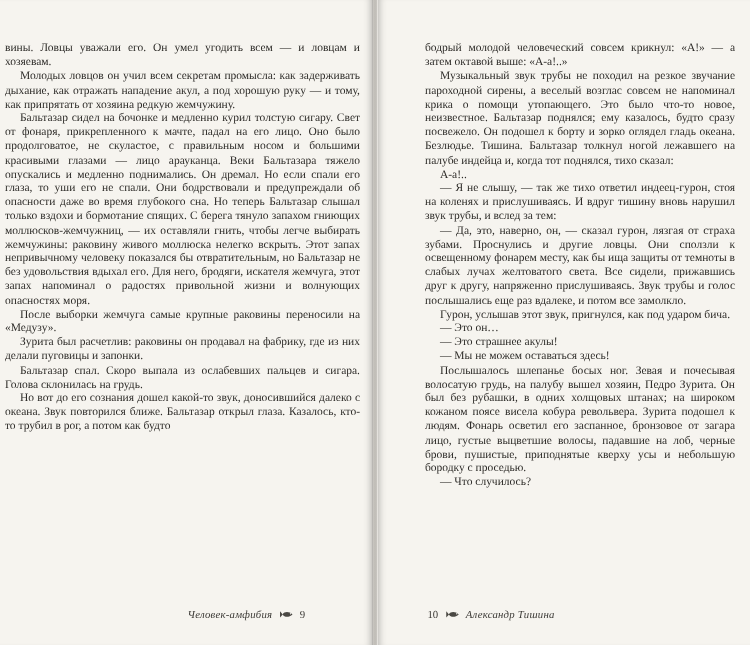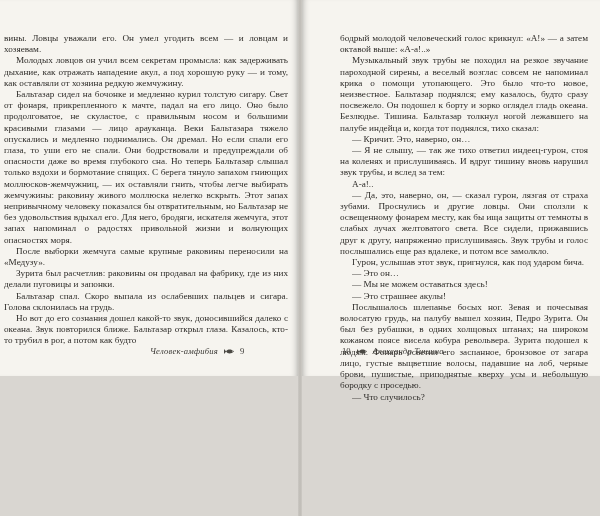--- a/index.html
+++ b/index.html
@@ -7,21 +7,21 @@
   body {
     width: 600px; height: 516px;
     background: #d9d6d1;
     overflow: hidden;
     font-family: "Liberation Serif", "DejaVu Serif", serif;
   }
   .spread { display: flex; width: 600px; height: 516px; }
   .page {
     position: relative;
     background: #f6f4ef;
-    height: 376px;
+    height: 516px;
     color: #2e2c29;
   }
   .page-left {
     width: 298px;
     padding: 33px 10px 0 4px;
     box-shadow: inset -6px 0 7px -6px rgba(0,0,0,0.38);
   }
   .spine { width: 4px; background: linear-gradient(90deg, #ccc9c4, #bfbcb6, #ccc9c4); }
   .page-right {
     width: 298px;
@@ -57,21 +57,21 @@
   .ornament svg { display: block; }
 </style>
 </head>
 <body>
 
 <div class="spread">
 
   <section class="page page-left">
     <div class="text-block">
         <p class="noindent">вины. Ловцы уважали его. Он умел угодить всем — и ловцам и хозяевам.</p>
-        <p>Молодых ловцов он учил всем секретам промысла: как задерживать дыхание, как отражать нападение акул, а под хорошую руку — и тому, как оставляли от хозяина редкую жемчужину.</p>
+        <p>Молодых ловцов он учил всем секретам промысла: как задерживать дыхание, как отражать нападение акул, а под хорошую руку — и тому, как припрятать от хозяина редкую жемчужину.</p>
         <p>Бальтазар сидел на бочонке и медленно курил толстую сигару. Свет от фонаря, прикрепленного к мачте, падал на его лицо. Оно было продолговатое, не скуластое, с правильным носом и большими красивыми глазами — лицо арауканца. Веки Бальтазара тяжело опускались и медленно поднимались. Он дремал. Но если спали его глаза, то уши его не спали. Они бодрствовали и предупреждали об опасности даже во время глубокого сна. Но теперь Бальтазар слышал только вздохи и бормотание спящих. С берега тянуло запахом гниющих моллюсков-жемчужниц, — их оставляли гнить, чтобы легче выбирать жемчужины: раковину живого моллюска нелегко вскрыть. Этот запах непривычному человеку показался бы отвратительным, но Бальтазар не без удовольствия вдыхал его. Для него, бродяги, искателя жемчуга, этот запах напоминал о радостях привольной жизни и волнующих опасностях моря.</p>
         <p>После выборки жемчуга самые крупные раковины переносили на «Медузу».</p>
         <p>Зурита был расчетлив: раковины он продавал на фабрику, где из них делали пуговицы и запонки.</p>
         <p>Бальтазар спал. Скоро выпала из ослабевших пальцев и сигара. Голова склонилась на грудь.</p>
         <p>Но вот до его сознания дошел какой-то звук, доносившийся далеко с океана. Звук повторился ближе. Бальтазар открыл глаза. Казалось, кто-то трубил в рог, а потом как будто</p>
       </div>
     <footer class="page-footer footer-left">
       <span class="running-title">Человек-амфибия</span>
       <span class="ornament">
         <svg width="12" height="7" viewBox="0 0 12 7" aria-hidden="true">
@@ -81,30 +81,29 @@
         </svg>
       </span>
       <span class="page-number">9</span>
     </footer>
   </section>
 
   <div class="spine"></div>
 
   <section class="page page-right">
     <div class="text-block">
-        <p class="noindent">бодрый молодой человеческий голос крикнул: «А!» — а затем октавой выше: «А-а!..»</p>
+        <p class="noindent">бодрый молодой человеческий совсем крикнул: «А!» — а затем октавой выше: «А-а!..»</p>
         <p>Музыкальный звук трубы не походил на резкое звучание пароходной сирены, а веселый возглас совсем не напоминал крика о помощи утопающего. Это было что-то новое, неизвестное. Бальтазар поднялся; ему казалось, будто сразу посвежело. Он подошел к борту и зорко оглядел гладь океана. Безлюдье. Тишина. Бальтазар толкнул ногой лежавшего на палубе индейца и, когда тот поднялся, тихо сказал:</p>
-        <p>— Кричит. Это, наверно, он…</p>
+        <p>А-а!..</p>
         <p>— Я не слышу, — так же тихо ответил индеец-гурон, стоя на коленях и прислушиваясь. И вдруг тишину вновь нарушил звук трубы, и вслед за тем:</p>
-        <p>А-а!..</p>
         <p>— Да, это, наверно, он, — сказал гурон, лязгая от страха зубами. Проснулись и другие ловцы. Они сползли к освещенному фонарем месту, как бы ища защиты от темноты в слабых лучах желтоватого света. Все сидели, прижавшись друг к другу, напряженно прислушиваясь. Звук трубы и голос послышались еще раз вдалеке, и потом все замолкло.</p>
         <p>Гурон, услышав этот звук, пригнулся, как под ударом бича.</p>
         <p>— Это он…</p>
+        <p>— Это страшнее акулы!</p>
         <p>— Мы не можем оставаться здесь!</p>
-        <p>— Это страшнее акулы!</p>
         <p>Послышалось шлепанье босых ног. Зевая и почесывая волосатую грудь, на палубу вышел хозяин, Педро Зурита. Он был без рубашки, в одних холщовых штанах; на широком кожаном поясе висела кобура револьвера. Зурита подошел к людям. Фонарь осветил его заспанное, бронзовое от загара лицо, густые выцветшие волосы, падавшие на лоб, черные брови, пушистые, приподнятые кверху усы и небольшую бородку с проседью.</p>
         <p>— Что случилось?</p>
       </div>
     <footer class="page-footer footer-right">
       <span class="page-number">10</span>
       <span class="ornament">
         <svg width="12" height="7" viewBox="0 0 12 7" aria-hidden="true">
           <path d="M1 1 L3.2 3.5 L1 6 Z" fill="#4a4843"></path>
           <path d="M3 3.5 C4.6 0.9 8.2 0.9 11 3.5 C8.2 6.1 4.6 6.1 3 3.5 Z" fill="#4a4843"></path>
           <circle cx="9.4" cy="3" r="0.55" fill="#f6f4ef"></circle>

